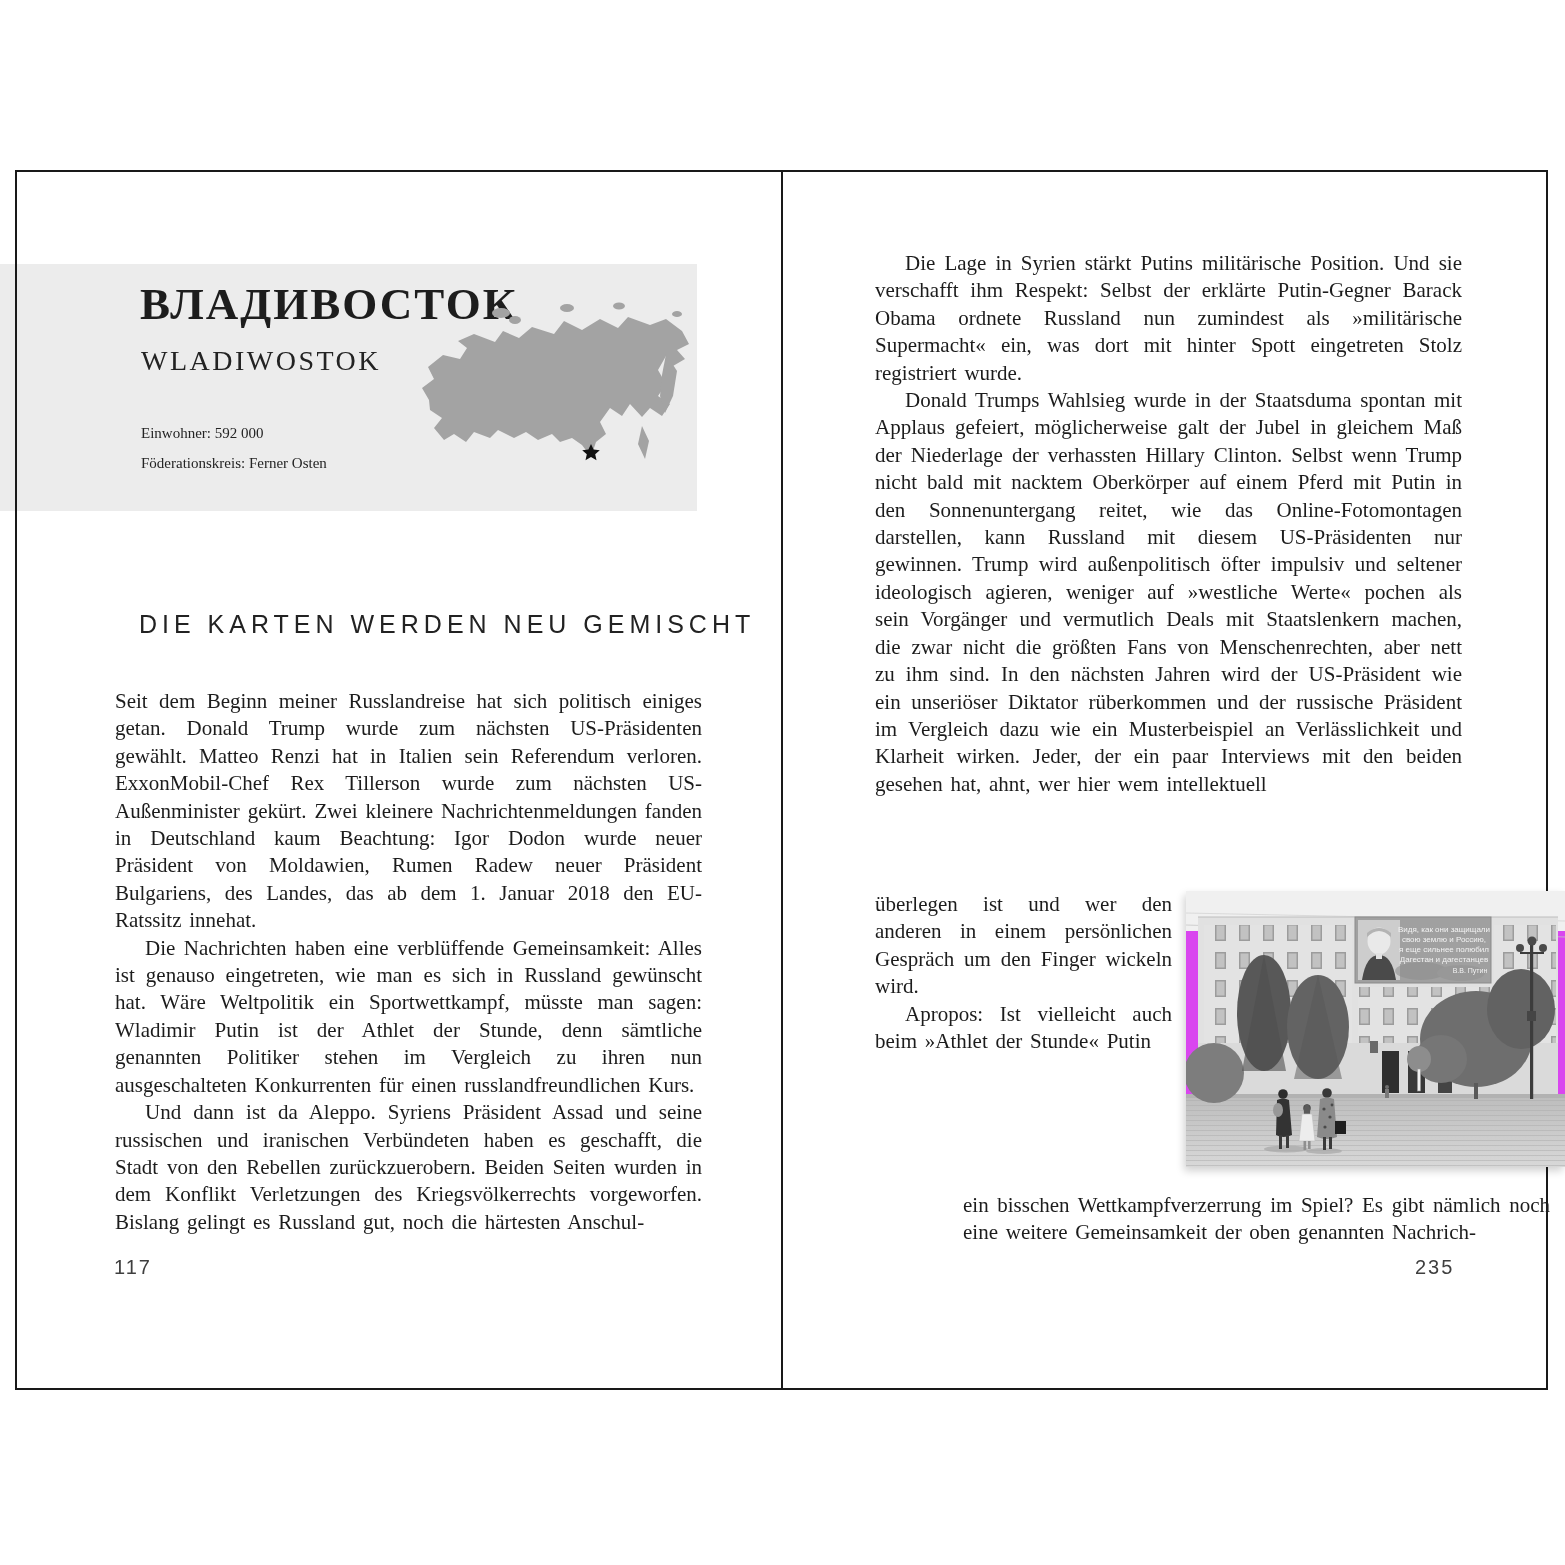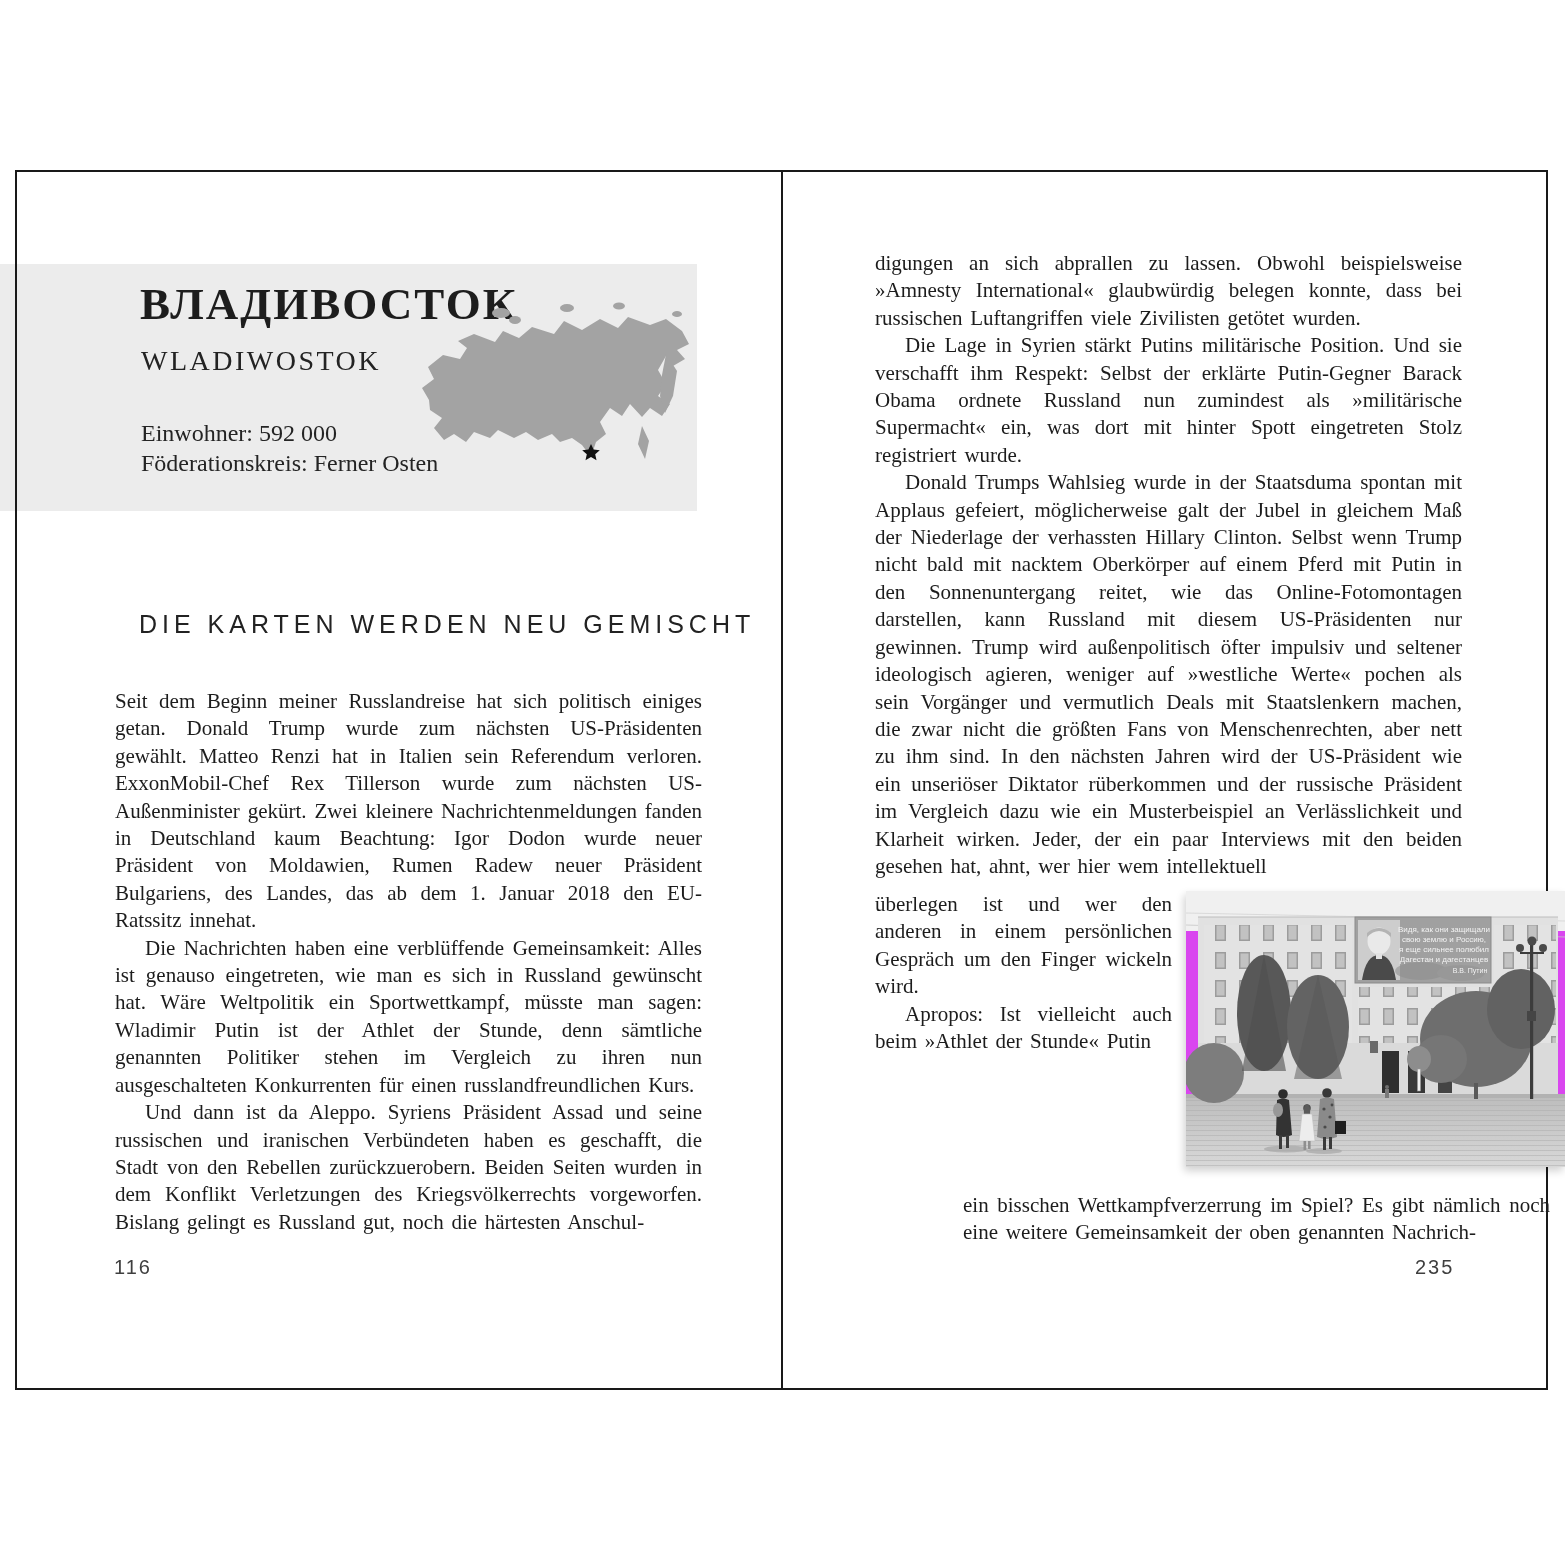--- a/index.html
+++ b/index.html
@@ -26,21 +26,21 @@
     font-family:"Liberation Serif", serif;font-weight:bold;
     font-size:45px;letter-spacing:2px;color:#1d1d1d;white-space:nowrap;z-index:3;
   }
   .title-lat{
     position:absolute;left:141px;top:345px;
     font-family:"Liberation Serif", serif;font-weight:normal;
     font-size:28px;letter-spacing:2.5px;color:#232323;white-space:nowrap;z-index:3;
   }
   .info-lines{
     position:absolute;left:141px;top:418px;z-index:3;
-    font-size:24px;line-height:30px;color:#242424;white-space:nowrap;
+    font-size:15px;line-height:30px;color:#242424;white-space:nowrap;
   }
   .russia-map{position:absolute;left:415px;top:292px;width:282px;height:196px;z-index:3;}
   
   .chapter-title{
     position:absolute;left:139px;top:610px;z-index:3;
     font-family:"Liberation Sans", sans-serif;font-size:25px;letter-spacing:5px;
     color:#222222;white-space:nowrap;text-align:center;
   }
   
   .body-col{
@@ -107,21 +107,20 @@
 
   <div class="chapter-title">DIE KARTEN WERDEN NEU GEMISCHT</div>
 
   <div id="left-body" class="body-col">
     <p>Seit dem Beginn meiner Russlandreise hat sich politisch einiges getan. Donald Trump wurde zum nächsten US-Präsidenten gewählt. Matteo Renzi hat in Italien sein Referendum verloren. ExxonMobil-Chef Rex Tillerson wurde zum nächsten US-Außenminister gekürt. Zwei kleinere Nachrichtenmeldungen fanden in Deutschland kaum Beachtung: Igor Dodon wurde neuer Präsident von Moldawien, Rumen Radew neuer Präsident Bulgariens, des Landes, das ab dem 1. Januar 2018 den EU-Ratssitz innehat.</p>
     <p class="indent">Die Nachrichten haben eine verblüffende Gemeinsamkeit: Alles ist genauso eingetreten, wie man es sich in Russland gewünscht hat. Wäre Weltpolitik ein Sportwettkampf, müsste man sagen: Wladimir Putin ist der Athlet der Stunde, denn sämtliche genannten Politiker stehen im Vergleich zu ihren nun ausgeschalteten Konkurrenten für einen russlandfreundlichen Kurs.</p>
     <p class="indent">Und dann ist da Aleppo. Syriens Präsident Assad und seine russischen und iranischen Verbündeten haben es geschafft, die Stadt von den Rebellen zurückzuerobern. Beiden Seiten wurden in dem Konflikt Verletzungen des Kriegsvölkerrechts vorgeworfen. Bislang gelingt es Russland gut, noch die härtesten Anschul-</p>
   </div>
 
   <div id="right-body-top" class="body-col">
-    <p>digungen an sich abprallen zu lassen. Obwohl beispielsweise »Amnesty International« glaubwürdig belegen konnte, dass bei russischen Luftangriffen viele Zivilisten getötet wurden.</p>
     <p class="indent">Die Lage in Syrien stärkt Putins militärische Position. Und sie verschafft ihm Respekt: Selbst der erklärte Putin-Gegner Barack Obama ordnete Russland nun zumindest als »militärische Supermacht« ein, was dort mit hinter Spott eingetreten Stolz registriert wurde.</p>
     <p class="indent">Donald Trumps Wahlsieg wurde in der Staatsduma spontan mit Applaus gefeiert, möglicherweise galt der Jubel in gleichem Maß der Niederlage der verhassten Hillary Clinton. Selbst wenn Trump nicht bald mit nacktem Oberkörper auf einem Pferd mit Putin in den Sonnenuntergang reitet, wie das Online-Fotomontagen darstellen, kann Russland mit diesem US-Präsidenten nur gewinnen. Trump wird außenpolitisch öfter impulsiv und seltener ideologisch agieren, weniger auf »westliche Werte« pochen als sein Vorgänger und vermutlich Deals mit Staatslenkern machen, die zwar nicht die größten Fans von Menschenrechten, aber nett zu ihm sind. In den nächsten Jahren wird der US-Präsident wie ein unseriöser Diktator rüberkommen und der russische Präsident im Vergleich dazu wie ein Musterbeispiel an Verlässlichkeit und Klarheit wirken. Jeder, der ein paar Interviews mit den beiden gesehen hat, ahnt, wer hier wem intellektuell</p>
   </div>
 
   <div id="right-body-narrow" class="body-col">
     <p>überlegen ist und wer den anderen in einem persönlichen Gespräch um den Finger wickeln wird.</p>
     <p class="indent">Apropos: Ist vielleicht auch beim »Athlet der Stunde« Putin</p>
   </div>
 
   <div id="right-body-bottom" class="body-col">
@@ -253,16 +252,16 @@
         </g>
 
         <g>
           <circle cx="201" cy="196" r="2" fill="#6e6e6e"></circle>
           <rect x="199" y="198" width="4" height="9" fill="#7a7a7a"></rect>
         </g>
       </g>
     </svg>
   </div>
 
-  <div id="page-num-left" class="page-num">116</div>
+  <div id="page-num-left" class="page-num">117</div>
   <div id="page-num-right" class="page-num">235</div>
 
 </div>
 
 </body></html>

